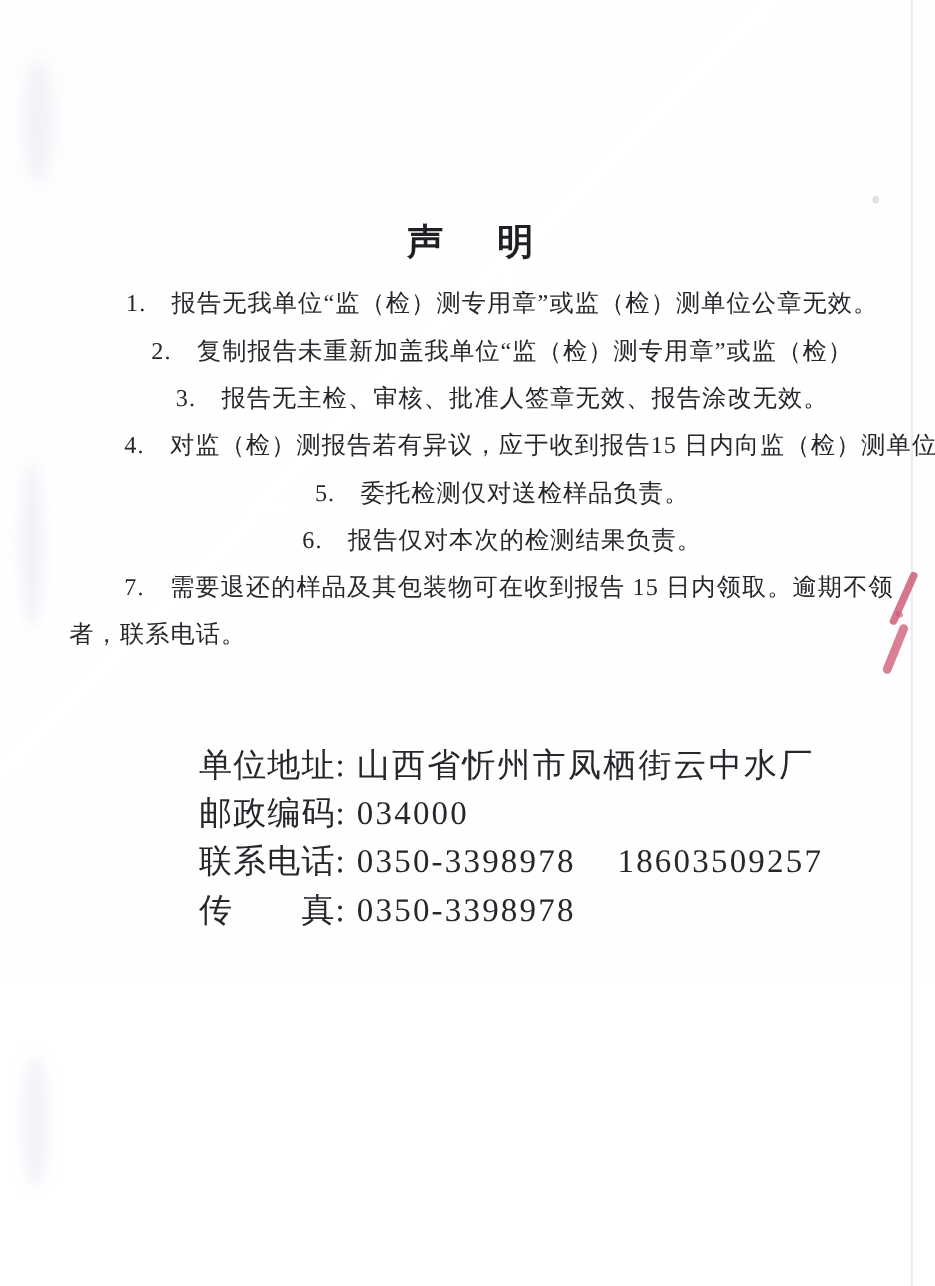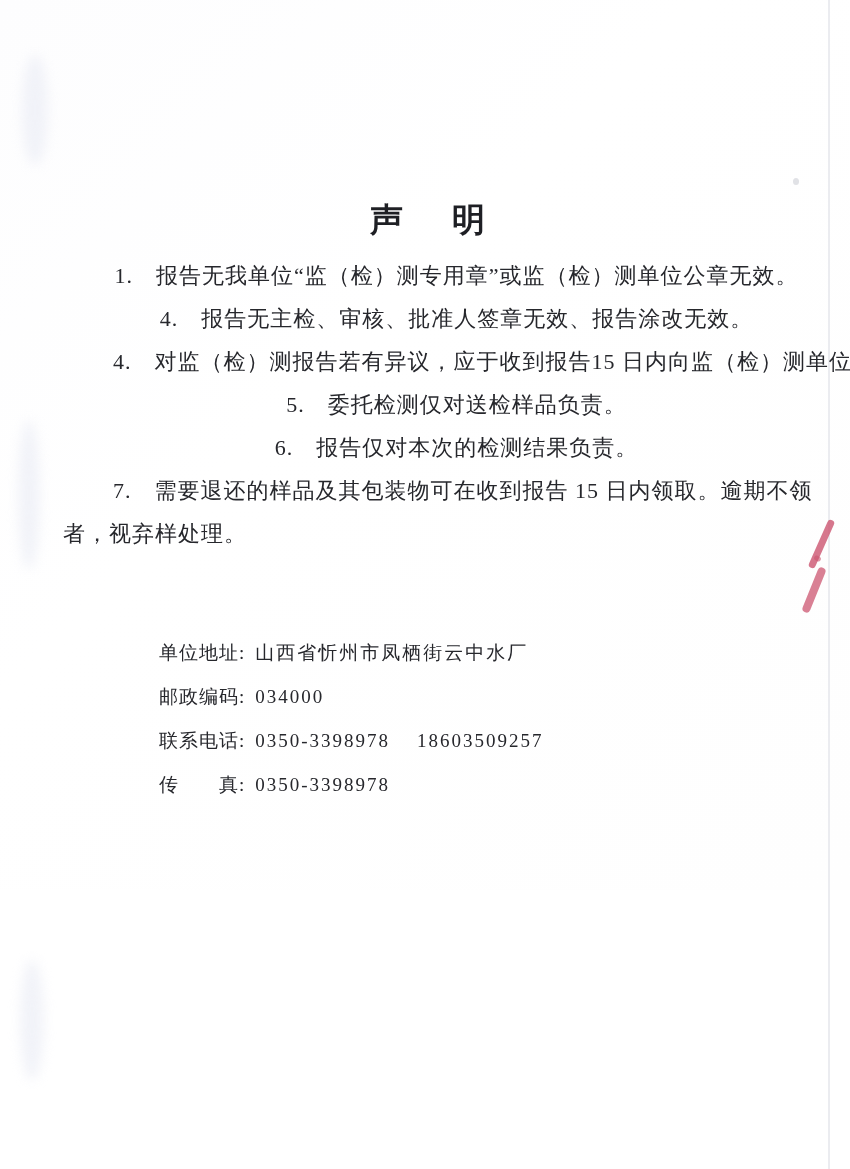--- a/index.html
+++ b/index.html
@@ -53,21 +53,21 @@
   .stline {
     white-space: pre;
     line-height: 43px;
     height: 43px;
     letter-spacing: 1px;
   }
   .stline.indent { padding-left: 50px; text-align: center; }
   .contact {
     margin-top: 32px;
     margin-left: 50px;
-    font-size: 19px;
+    font-size: 30px;
   }
   .contact-row { line-height: 44px; height: 44px; white-space: pre; letter-spacing: 1px; }
   .contact-row .label { letter-spacing: 1px; }
   .contact-row .value { margin-left: 10px; letter-spacing: 2px; }
 </style>
 </head>
 <body>
 
 <div class="page">
 
@@ -81,26 +81,27 @@
     <div class="stamp-stroke stroke-dot"></div>
     <div class="stamp-stroke stroke-b"></div>
   </div>
 
   <div class="content">
 
     <div class="doc-title">声　明</div>
 
     <div class="statement">
       <div class="stline indent">1.　报告无我单位“监（检）测专用章”或监（检）测单位公章无效。</div>
-      <div class="stline indent">4.　报告无主检、审核、批准人签章无效、报告涂改无效。</div>
+      <div class="stline indent">2.　复制报告未重新加盖我单位“监（检）测专用章”或监（检）</div>
+      <div class="stline indent">3.　报告无主检、审核、批准人签章无效、报告涂改无效。</div>
       <div class="stline indent">4.　对监（检）测报告若有异议，应于收到报告15 日内向监（检）测单位</div>
       <div class="stline indent">5.　委托检测仅对送检样品负责。</div>
       <div class="stline indent">6.　报告仅对本次的检测结果负责。</div>
       <div class="stline indent">7.　需要退还的样品及其包装物可在收到报告 15 日内领取。逾期不领</div>
-      <div class="stline">者，视弃样处理。</div>
+      <div class="stline">者，联系电话。</div>
     </div>
 
     <div class="contact">
       <div class="contact-row">
         <span class="label">单位地址:</span><span class="value">山西省忻州市凤栖街云中水厂</span>
       </div>
       <div class="contact-row">
         <span class="label">邮政编码:</span><span class="value">034000</span>
       </div>
       <div class="contact-row">

